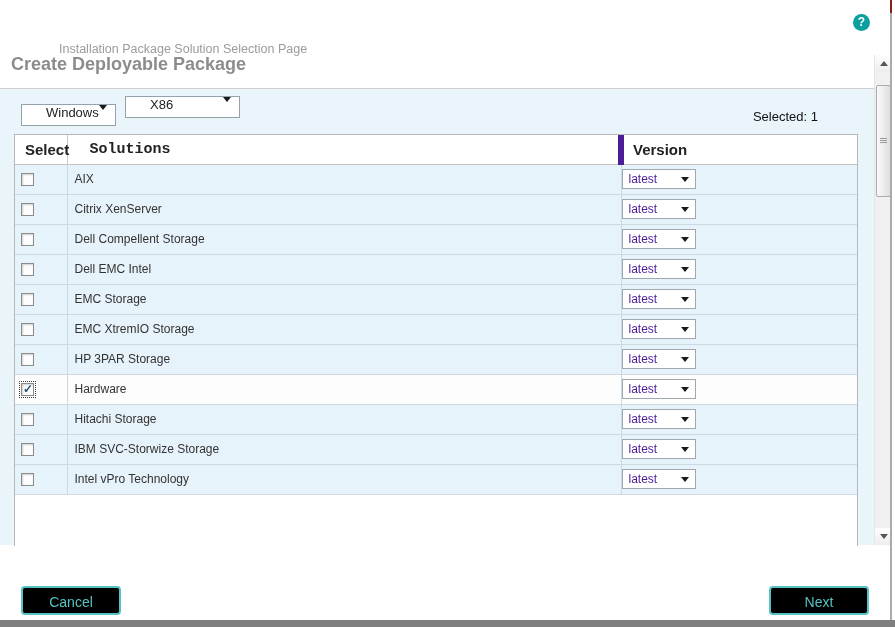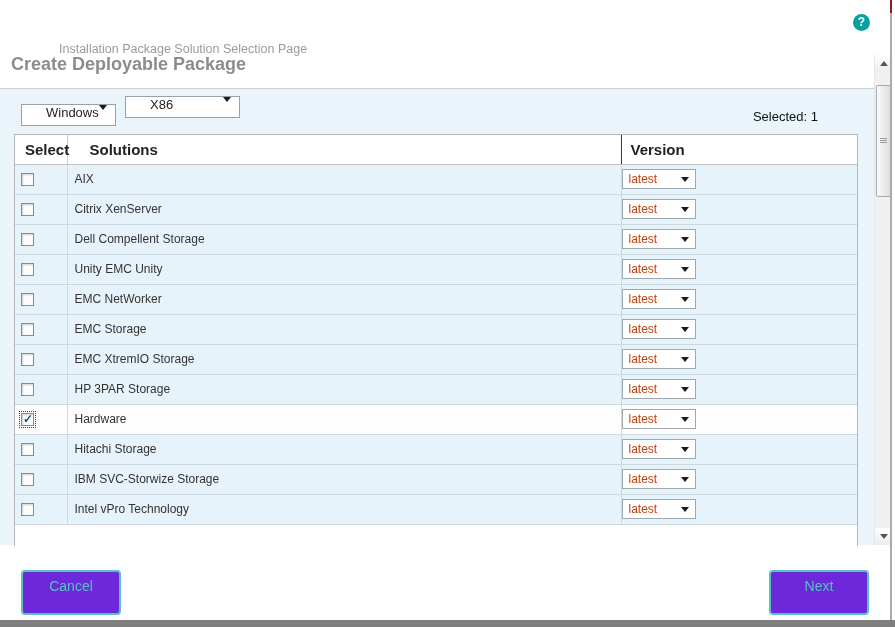--- a/index.html
+++ b/index.html
@@ -55,21 +55,21 @@
     overflow:hidden; background:#ffffff;
     border:1px solid #b7b7b7; border-bottom:none;
   }
   table { border-collapse:collapse; width:100%; table-layout:fixed; }
   thead th {
     background:#ffffff; height:29px;
     font-size:15px; font-weight:bold; color:#222; text-align:left;
     border-bottom:1px solid #c3c3c3;
   }
   th.col-select { width:52px; padding-left:10px; border-right:1px solid #c9c9c9; }
-  th.col-solutions { padding-left:22px; border-right:1px solid #4c1d95; }
+  th.col-solutions { padding-left:22px; border-right:6px solid #4c1d95;font-family:Liberation Mono, monospace; }
   th.col-version { width:236px; padding-left:9px; }
   tbody td {
     height:30px; background:#e7f3fa;
     border-bottom:1px solid #ccd9e1;
     font-size:12px; color:#333;
   }
   td.col-select { padding-left:6px; border-right:1px solid #ccd9e1; }
   td.col-solutions { padding-left:7px; border-right:1px solid #ccd9e1; }
   tr.selected-row td { background:#fdfdfe;margin-top:36px; }
   .checkbox {
@@ -80,21 +80,21 @@
   }
   .checkbox.checked { outline:1px dotted #3a3a3a; outline-offset:1px; }
   .checkbox.checked::after {
     content:"\2713"; position:absolute; left:1px; top:-2px;
     color:#1e4e79; font-size:12px; font-weight:bold;
   }
   .version-dd {
     display:inline-flex; align-items:center;
     width:74px; height:20px; margin:4px 0;
     border:1px solid #9fa8ae; background:#ffffff;
-    font-size:12px; color:#c2410c; padding-left:6px; cursor:pointer;
+    font-size:12px; color:#4c1d95; padding-left:6px; cursor:pointer;
   }
   .version-dd .dd-arrow { margin-right:6px; border-top-width:5px; }
   
   .scrollbar {
     position:absolute; left:874px; top:55px;
     width:17px; height:490px; background:#f0f0f0;
     border-left:1px solid #e6e6e6;
   }
   .sb-btn {
     position:absolute; left:0; width:17px; height:17px;
@@ -109,22 +109,22 @@
     background:linear-gradient(to right,#fafafa,#dedede);
     border:1px solid #ababab; border-radius:2px; cursor:grab;
   }
   .sb-grip {
     position:absolute; left:3px; top:52px;
     width:7px; height:1px; background:#9a9a9a;
     box-shadow:0 2px #9a9a9a, 0 4px #9a9a9a;
   }
   
   .btn {
-    position:absolute; top:570px; width:100px; height:45px;
-    background:#6d28d9; border:2px solid #55c2c3; border-radius:4px;
+    position:absolute; top:586px; width:100px; height:29px;
+    background:#000000; border:2px solid #55c2c3; border-radius:4px;
     color:#55c2c3; font-size:14px; text-align:center; line-height:29px;
     cursor:pointer;
   }
   .cancel-btn { left:21px; }
   .next-btn { right:26px; }
   
   .bottom-bar { position:absolute; left:0; bottom:0; width:100%; height:7px; background:#7f7f7f; }
   .right-edge { position:absolute; right:3px; top:0; width:2px; height:620px; background:#ababab; }
   .right-edge-red { position:absolute; right:3px; top:0; width:2px; height:13px; background:#86201a; }
 </style>
@@ -181,31 +181,21 @@
     <td class="col-solutions"><span>Dell Compellent Storage</span></td>
     <td class="col-version">
       <span class="dd version-dd">
         <span class="dd-label">latest</span>
         <span class="dd-arrow"></span>
       </span>
     </td>
   </tr>
           <tr>
     <td class="col-select"><span class="checkbox"></span></td>
-    <td class="col-solutions"><span>Unity EMC Unity</span></td>
-    <td class="col-version">
-      <span class="dd version-dd">
-        <span class="dd-label">latest</span>
-        <span class="dd-arrow"></span>
-      </span>
-    </td>
-  </tr>
-          <tr>
-    <td class="col-select"><span class="checkbox"></span></td>
-    <td class="col-solutions"><span>EMC NetWorker</span></td>
+    <td class="col-solutions"><span>Dell EMC Intel</span></td>
     <td class="col-version">
       <span class="dd version-dd">
         <span class="dd-label">latest</span>
         <span class="dd-arrow"></span>
       </span>
     </td>
   </tr>
           <tr>
     <td class="col-select"><span class="checkbox"></span></td>
     <td class="col-solutions"><span>EMC Storage</span></td>

